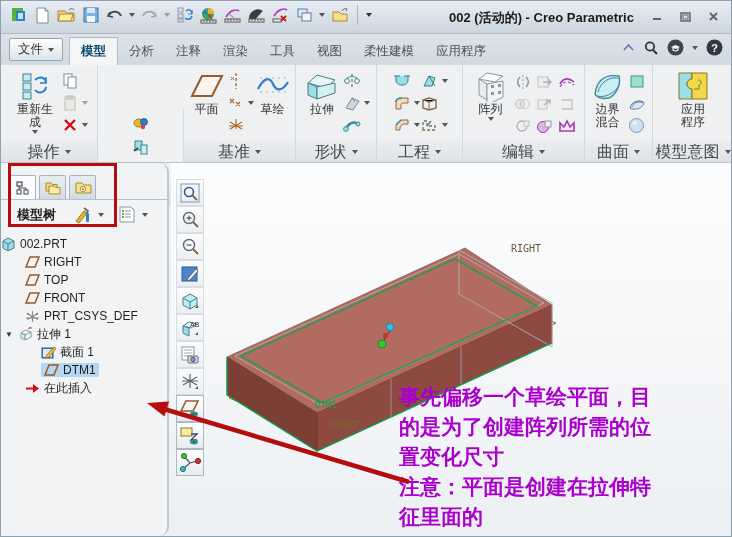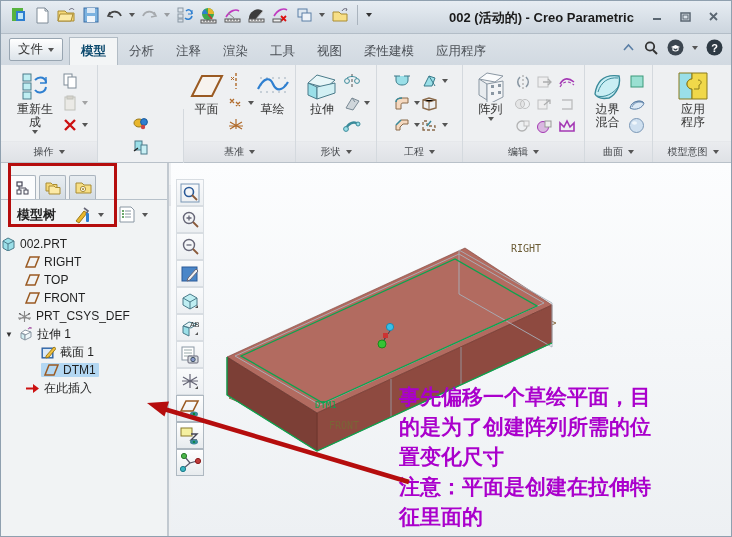--- a/index.html
+++ b/index.html
@@ -21,32 +21,32 @@
     background:linear-gradient(#ffffff,#dde4ea);display:flex;align-items:center;justify-content:center;gap:5px;
     font-size:12.5px;color:#333;}
   .tabs{position:absolute;left:68px;top:3px;height:28px;display:flex;align-items:stretch;}
   .tab{padding:0 11px;display:flex;align-items:center;font-size:12.5px;color:#4a4f55;}
   .tab.active{background:#f3f5f6;border:1px solid #b2bcc5;border-bottom:none;color:#0c4a6e;font-weight:bold;}
   .tabutils{position:absolute;right:8px;top:5px;display:flex;align-items:center;gap:8px;}
   
   .ribbon{position:absolute;top:64px;left:0;right:0;height:98px;background:#eef0f2;border-bottom:1px solid #b9c1c9;}
   .rgroup{position:absolute;top:0;height:97px;border-right:1px solid #d4d9de;}
   .glabel{position:absolute;bottom:0;left:0;right:0;height:21px;background:linear-gradient(#eaecef,#dfe2e6);
-    border-top:1px solid #e6e8eb;font-size:10px;color:#45484c;display:flex;align-items:center;justify-content:center;gap:5px;}
+    border-top:1px solid #e6e8eb;font-size:16px;color:#45484c;display:flex;align-items:center;justify-content:center;gap:5px;}
   .rcontent{position:absolute;top:3px;left:0;right:0;height:73px;display:flex;align-items:flex-start;justify-content:center;gap:0;padding-top:1px;}
   .bigbtn{display:flex;flex-direction:column;align-items:center;font-size:12px;color:#333;line-height:13px;text-align:center;}
   .bigbtn .bicon{height:34px;display:flex;align-items:center;justify-content:center;}
   .smallcol{display:flex;flex-direction:column;gap:2px;align-items:flex-start;padding-top:2px;}
   .srow{display:flex;align-items:center;gap:2px;}
   .sbtn{width:20px;height:20px;display:flex;align-items:center;justify-content:center;}
   .caret{width:0;height:0;border-left:3.5px solid transparent;border-right:3.5px solid transparent;border-top:4px solid #555;display:inline-block;}
   .grid3{display:grid;grid-template-columns:repeat(3,22px);grid-auto-rows:22px;align-items:center;justify-items:center;padding-top:2px;}
   
   .main{position:absolute;top:162px;left:0;right:0;bottom:0;}
-  .treepanel{position:absolute;left:0;top:0;width:168px;bottom:0;background:#f1f3f4;border-right:2px solid #c2c9d0;}
+  .treepanel{position:absolute;left:0;top:0;width:168px;bottom:0;background:#f1f3f4;border-right:2px solid #c2c9d0;border-radius:9px;}
   .ttabs{position:absolute;left:8px;top:12px;display:flex;gap:3px;}
   .ttab{width:27px;height:24px;border:1px solid #aab4be;border-bottom:none;background:linear-gradient(#e8edf1,#d4dce3);
     display:flex;align-items:center;justify-content:center;border-radius:2px 2px 0 0;}
   .ttab.active{background:#fbfcfd;}
   .theader{position:absolute;left:0;top:36px;right:0;height:30px;border-top:1px solid #b7c1ca;display:flex;align-items:center;
     padding-left:16px;gap:6px;}
   .theader .ttl{font-size:13px;font-weight:bold;color:#222;margin-right:10px;}
   .tree{position:absolute;left:0;top:72px;right:0;}
   .trow{height:18px;display:flex;align-items:center;font-size:12px;color:#1f1f1f;gap:4px;white-space:nowrap;}
   .trow .sel{background:#b3d7f2;border-radius:1px;display:flex;align-items:center;gap:4px;padding:0 3px;}
@@ -688,21 +688,21 @@
               <path d="M1 11L5 1h9l-4 10z" fill="none" stroke="#9a5a22" stroke-width="1.5"></path>
             </svg>
           <span>TOP</span>
         </div>
         <div class="trow" style="padding-left:24px">
           <svg width="15" height="12" viewBox="0 0 15 12">
               <path d="M1 11L5 1h9l-4 10z" fill="none" stroke="#9a5a22" stroke-width="1.5"></path>
             </svg>
           <span>FRONT</span>
         </div>
-        <div class="trow" style="padding-left:16px">
+        <div class="trow" style="padding-left:24px">
           <svg width="15" height="13" viewBox="0 0 15 13">
               <path d="M7.5 1v11M2 3.5l11 6M13 3.5l-11 6M1 8h13" stroke="#8a8a8a" stroke-width="1.1"></path>
               <path d="M2 3.5l2 .8m9-.8l-2 .8" stroke="#555"></path>
             </svg>
           <span>PRT_CSYS_DEF</span>
         </div>
         <div class="trow" style="padding-left:4px">
           <span class="exp">▼</span>
           <svg width="16" height="14" viewBox="0 0 16 14">
               <path d="M4 6l4-3 6 2-4 3z" fill="#fff" stroke="#8a97a3"></path>

